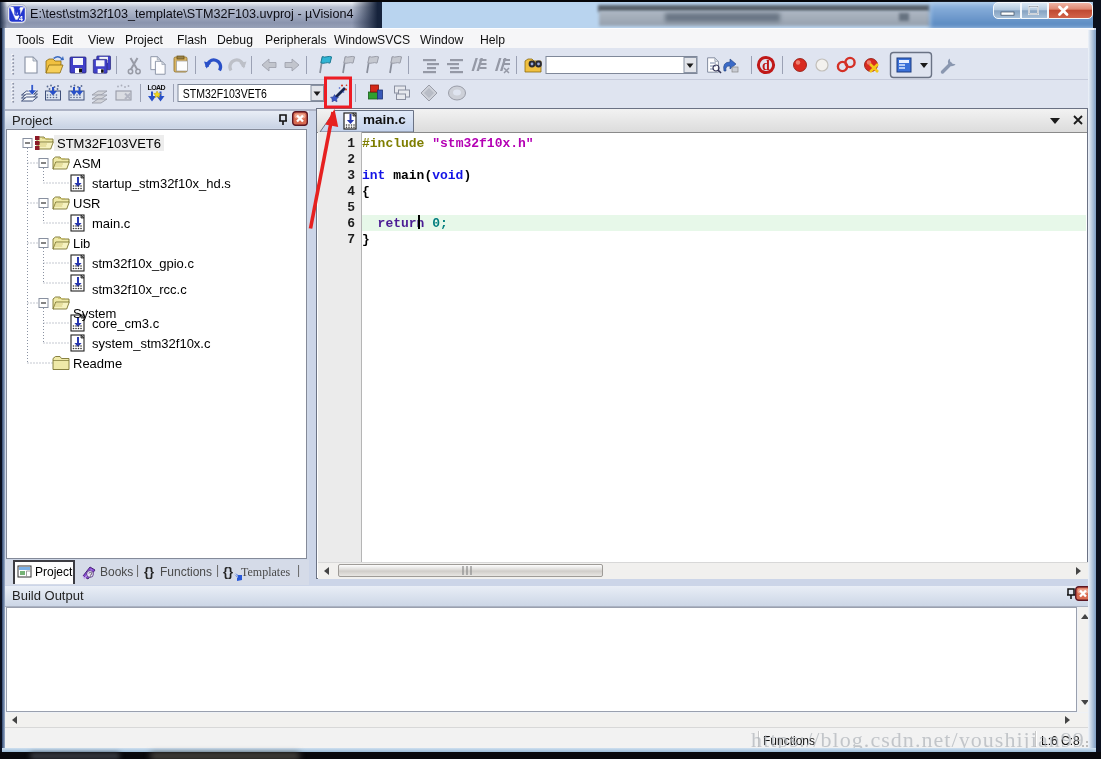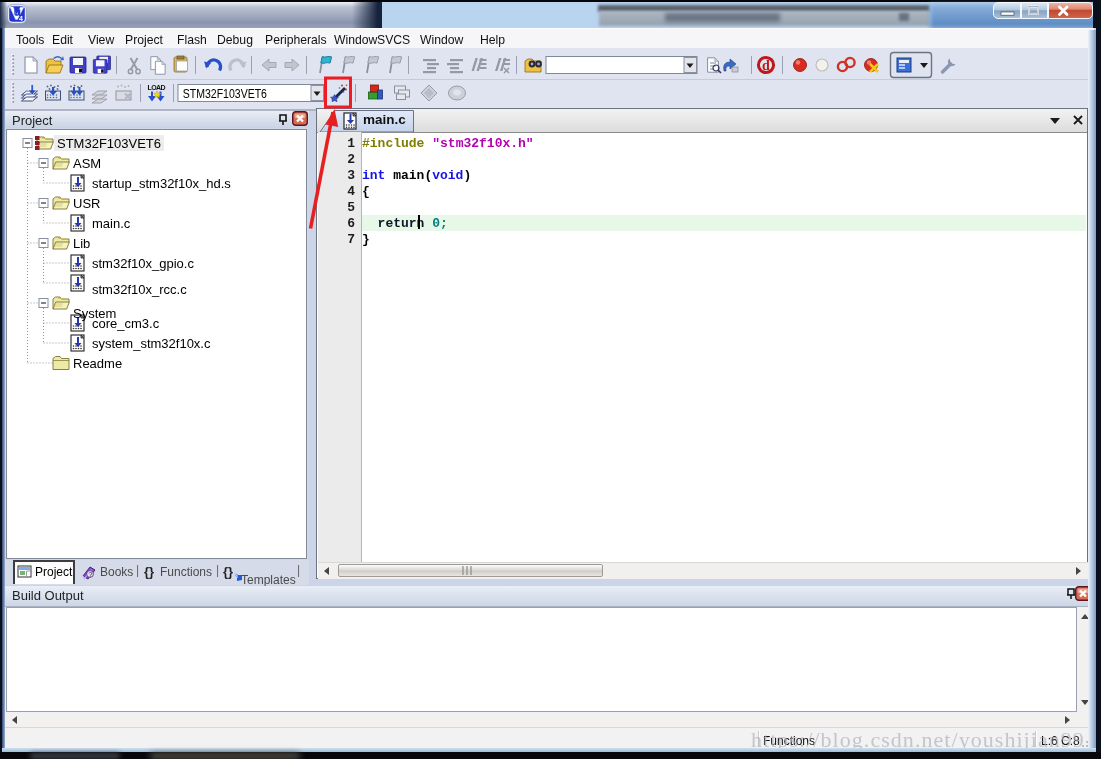--- a/index.html
+++ b/index.html
@@ -92,20 +92,21 @@
   <div class="abs" id="bgwinx"></div>
   <div class="abs" id="bgblue2"></div>
   <svg class="abs" style="left:7px;top:4px;width:20px;height:20px" viewBox="0 0 20 20">
     <rect x="0.8" y="0.8" width="18.4" height="18.4" rx="4.5" fill="#fff" stroke="#8a94ae" stroke-width="0.8"></rect>
     <rect x="2.2" y="2.2" width="15.6" height="15.6" rx="3" fill="#2135cf"></rect>
     <path d="M3,3 L8.6,15.5 10.4,15.5 16.8,3.2 13.4,3.2 9.5,11.5 6.2,3 z" fill="#fff" stroke="#dde" stroke-width="0.5"></path>
     <path d="M8,5.5 v4.5 q0,1 1,1 h1.6 q1,0 1,-1 l0,-4.5" fill="none" stroke="#2135cf" stroke-width="1.3"></path>
     <path d="M12.6,5.5 V12" stroke="#2135cf" stroke-width="1.3"></path>
     <text x="12" y="16.5" font-size="7" font-weight="bold" fill="#fff">4</text>
   </svg>
+  <div class="abs" id="titletext">E:\test\stm32f103_template\STM32F103.uvproj - µVision4</div>
   <div class="abs capbtn" id="btnmin"></div>
   <div class="abs capbtn" id="btnmax"></div>
   <div class="abs capbtn" id="btnclose"></div>
   <div class="abs" id="rightdark"></div>
   <svg class="abs" style="left:993px;top:2px;width:100px;height:19px" viewBox="0 0 100 19">
     <rect x="8" y="10" width="13" height="3.2" fill="#fff" stroke="#3a4a60" stroke-width="0.7"></rect>
     <rect x="36" y="4.5" width="9" height="7.5" fill="none" stroke="#fff" stroke-width="1.8"></rect>
     <rect x="36" y="4.5" width="9" height="7.5" fill="none" stroke="#3a4a60" stroke-width="0.4"></rect>
     <path d="M66.5 5 L74 12.5 M74 5 L66.5 12.5" stroke="#fff" stroke-width="2.8" stroke-linecap="round"></path>
   </svg>
@@ -517,21 +518,21 @@
       <span style="position:absolute;left:95px;top:5px;">Books</span>
       <span style="position:absolute;left:131px;top:3px;color:#666">|</span>
       <span style="position:absolute;left:139px;top:4px;font-weight:bold;color:#222;font-size:13px">{}</span>
       <span style="position:absolute;left:155px;top:5px;">Functions</span>
       <span style="position:absolute;left:211px;top:3px;color:#666">|</span>
       <span style="position:absolute;left:218px;top:4px;font-weight:bold;color:#222;font-size:13px">{}</span>
         <svg style="position:absolute;left:228px;top:12px;width:10px;height:10px" viewBox="0 0 10 10">
           <path d="M1,2 l4,4 v-3 l4,0 0,5 -4,0 v-3" fill="#2858d8" transform="rotate(0)"></path>
           <path d="M2,1 l5,5 -3,0 0,3 5,-1 -1,-5 -3,0 z" fill="#2858d8"></path>
         </svg>
-      <span style="position:absolute;left:236px;top:13px;">Templates</span>
+      <span style="position:absolute;left:236px;top:5px;font-family:Liberation Serif, serif;">Templates</span>
       <span style="position:absolute;left:292px;top:3px;color:#666">|</span>
     </div>
   </div>
   <div class="abs" id="editor">
     <div id="tabbar">
       <svg id="tab1" viewBox="0 0 120 23">
           <defs>
             <linearGradient id="tg" x1="0" y1="0" x2="0" y2="1">
               <stop offset="0" stop-color="#e2eaf8"></stop>
               <stop offset="1" stop-color="#c3d2ec"></stop>
@@ -566,21 +567,21 @@
       <span class="ln" style="top:3.5px">1</span>
       <span class="ln" style="top:19.5px">2</span>
       <span class="ln" style="top:35.5px">3</span>
       <span class="ln" style="top:51.5px">4</span>
       <span class="ln" style="top:67.5px">5</span>
       <span class="ln" style="top:83.5px">6</span>
       <span class="ln" style="top:99.5px">7</span>
       <span class="cl" style="top:3.5px"><span style="color:#7e7e00">#include</span> <span style="color:#b400b4">"stm32f10x.h"</span></span>
       <span class="cl" style="top:35.5px"><span style="color:#1414e6">int</span> main(<span style="color:#1414e6">void</span>)</span>
       <span class="cl" style="top:51.5px">{</span>
-      <span class="cl" style="top:83.5px">  <span style="color:#0f172a">return</span> <span style="color:#007d7d">0;</span></span>
+      <span class="cl" style="top:83.5px">  <span style="color:#4c1d95">return</span> <span style="color:#007d7d">0;</span></span>
       <span class="cl" style="top:99.5px">}</span>
       <div id="caret"></div>
     </div>
     <div id="ehsb">
       <svg style="position:absolute;left:4px;top:3px;width:10px;height:10px" viewBox="0 0 10 10">
           <path d="M7,1 L2,5 L7,9 z" fill="#444"></path>
         </svg>
       <div class="sbthumb" style="left:20px;top:1px;width:265px;height:13px"></div>
       <svg style="position:absolute;left:144px;top:3px;width:14px;height:9px" viewBox="0 0 14 9">
           <path d="M1,0 v9 M5,0 v9 M9,0 v9" stroke="#8a8a8a" stroke-width="1.2"></path>

